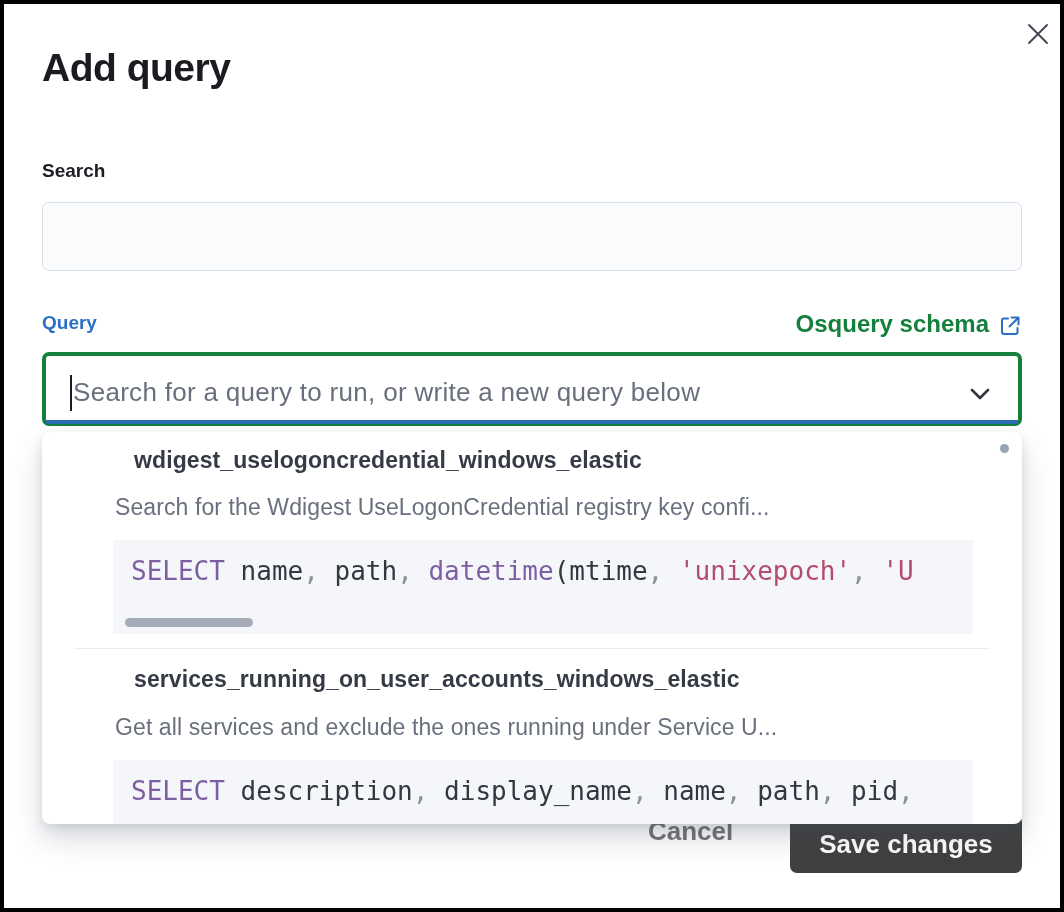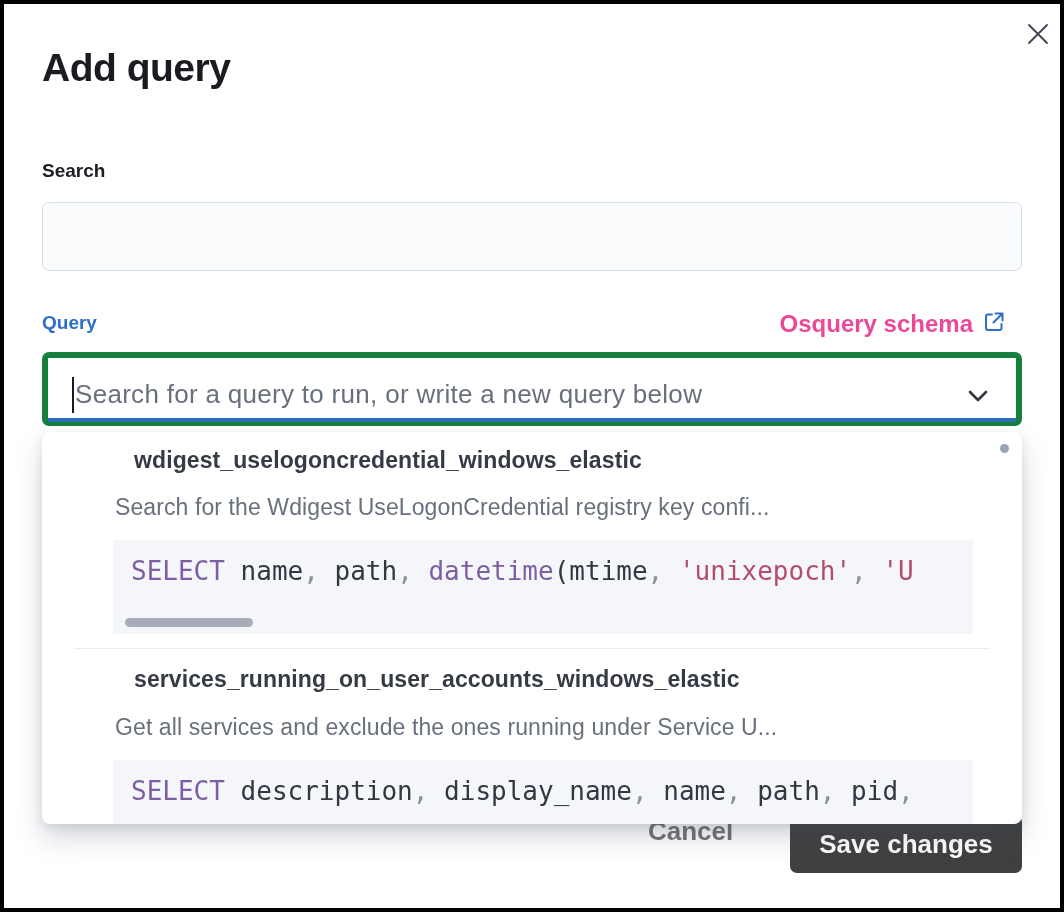--- a/index.html
+++ b/index.html
@@ -34,29 +34,29 @@
     font-size:26px;color:#343741;padding:0 22px;
     font-family:"Liberation Sans","DejaVu Sans",sans-serif;
     outline:none;
   }
   
   .query-label{
     position:absolute;left:38px;top:308px;
     font-size:19px;font-weight:700;color:#2b6fc4;
   }
   .schema-link{
-    position:absolute;right:54px;top:306px;
-    display:flex;align-items:flex-start;gap:9px;
-    font-size:24px;font-weight:700;color:#ec4899;text-decoration:none;
+    position:absolute;right:38px;top:306px;
+    display:flex;align-items:flex-end;gap:9px;
+    font-size:24px;font-weight:700;color:#15803d;text-decoration:none;
   }
   
   .combo{
     position:absolute;left:38px;top:348px;
     width:980px;height:74px;
-    background:#ffffff;border:6px solid #15803d;border-radius:7px;
+    background:#ffffff;border:4px solid #15803d;border-radius:7px;
   }
   .combo::after{
     content:"";position:absolute;left:0;right:0;bottom:-2px;height:4px;
     background:#2b6cb5;border-radius:0 0 2px 2px;
   }
   .combo-input{
     position:absolute;left:0;top:0;width:905px;height:72px;
     border:none;outline:none;background:transparent;
     font-size:26px;letter-spacing:0.3px;color:#343741;
     padding:0 0 0 27px;

